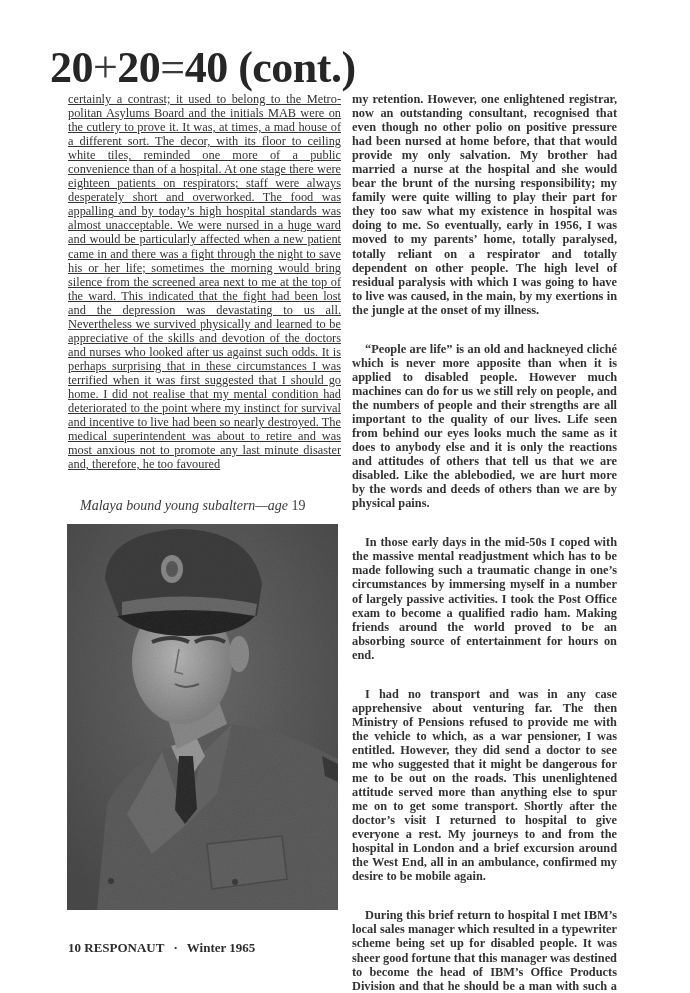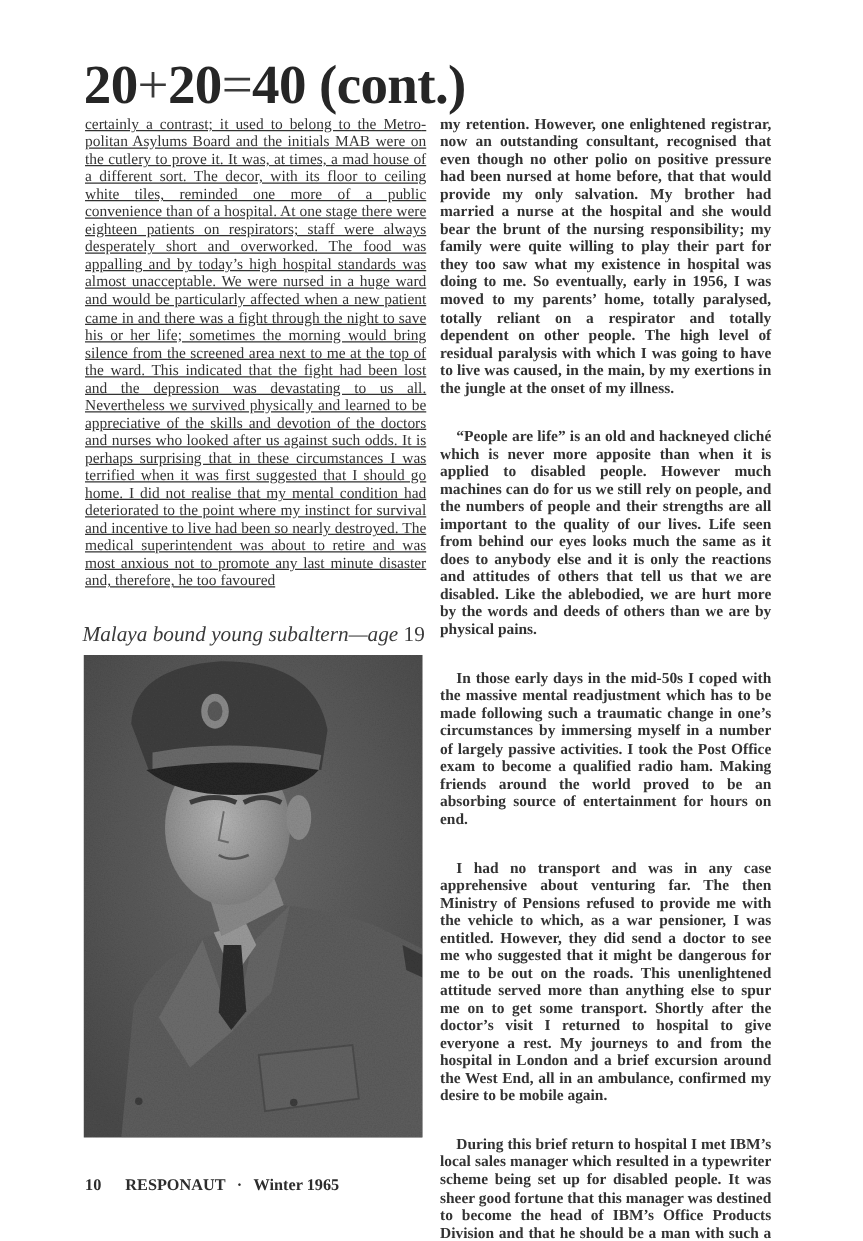--- a/index.html
+++ b/index.html
@@ -1,49 +1,49 @@
 <!DOCTYPE html>
 <html><head>
 <meta charset="utf-8">
 <style>
   html, body { margin: 0; padding: 0; }
   body {
     width: 690px; height: 993px; background: #ffffff; position: relative; overflow: hidden;
     font-family: "Liberation Serif", "DejaVu Serif", serif; color: #2b2b2b;
   }
   .title {
-    position: absolute; left: 67px; top: 44px; margin: 0;
+    position: absolute; left: 50px; top: 44px; margin: 0;
     font-family: "Liberation Serif", serif; font-weight: bold; font-size: 44px; line-height: 48px;
     color: #262626; letter-spacing: -0.5px; white-space: nowrap;
   }
   .title .op { font-weight: normal; color: #3a3a3a; }
   .col {
     position: absolute; top: 92px; font-size: 12.35px; line-height: 14.05px;
     text-align: justify; hyphens: manual; color: #333;
   }
   .col.left { left: 68px; width: 273px; text-decoration: underline; }
   .col.right { left: 352px; width: 265px; font-weight: bold; }
   .col p { margin: 0; }
   .col p + p { margin-top: 25px; text-indent: 13px; }
   .col.right p.first { text-indent: 0; }
   .caption {
-    position: absolute; left: 66px; top: 498px; font-style: italic; font-size: 17px; color: #3a3a3a;
+    position: absolute; left: 80px; top: 498px; font-style: italic; font-size: 14px; color: #3a3a3a;
     white-space: nowrap;
   }
   .caption .age { font-style: normal; }
   .photo {
     position: absolute; left: 67px; top: 524px; width: 271px; height: 386px; overflow: hidden;
     background: #5e5e5e;
   }
   .photo svg { display: block; width: 100%; height: 100%; }
   .footer {
     position: absolute; left: 68px; top: 940px; font-size: 13px; font-weight: bold; color: #2d2d2d;
     white-space: nowrap;
   }
-  .footer .pg { margin-right: 16px; }
+  .footer .pg { }
   .footer .dot { margin: 0 6px; }
 </style>
 </head>
 <body>
 
 <h1 class="title"><span>20</span><span class="op">+</span><span>20</span><span class="op">=</span><span>40 (cont.)</span></h1>
 
 <div class="col left">
   <p>certainly a contrast; it used to belong to the Metro­politan Asylums Board and the initials MAB were on the cutlery to prove it. It was, at times, a mad house of a different sort. The decor, with its floor to ceiling white tiles, reminded one more of a public convenience than of a hospital. At one stage there were eighteen patients on respirators; staff were always desperately short and overworked. The food was appalling and by today’s high hospital standards was almost unacceptable. We were nursed in a huge ward and would be particularly affected when a new patient came in and there was a fight through the night to save his or her life; sometimes the morning would bring silence from the screened area next to me at the top of the ward. This indicated that the fight had been lost and the depression was devastating to us all. Nevertheless we survived physically and learned to be appreciative of the skills and devotion of the doctors and nurses who looked after us against such odds. It is perhaps surprising that in these circumstances I was terrified when it was first suggested that I should go home. I did not realise that my mental condition had deteriorated to the point where my instinct for survival and incentive to live had been so nearly destroyed. The medical superintendent was about to retire and was most anxious not to promote any last minute disaster and, therefore, he too favoured</p>
 </div>

